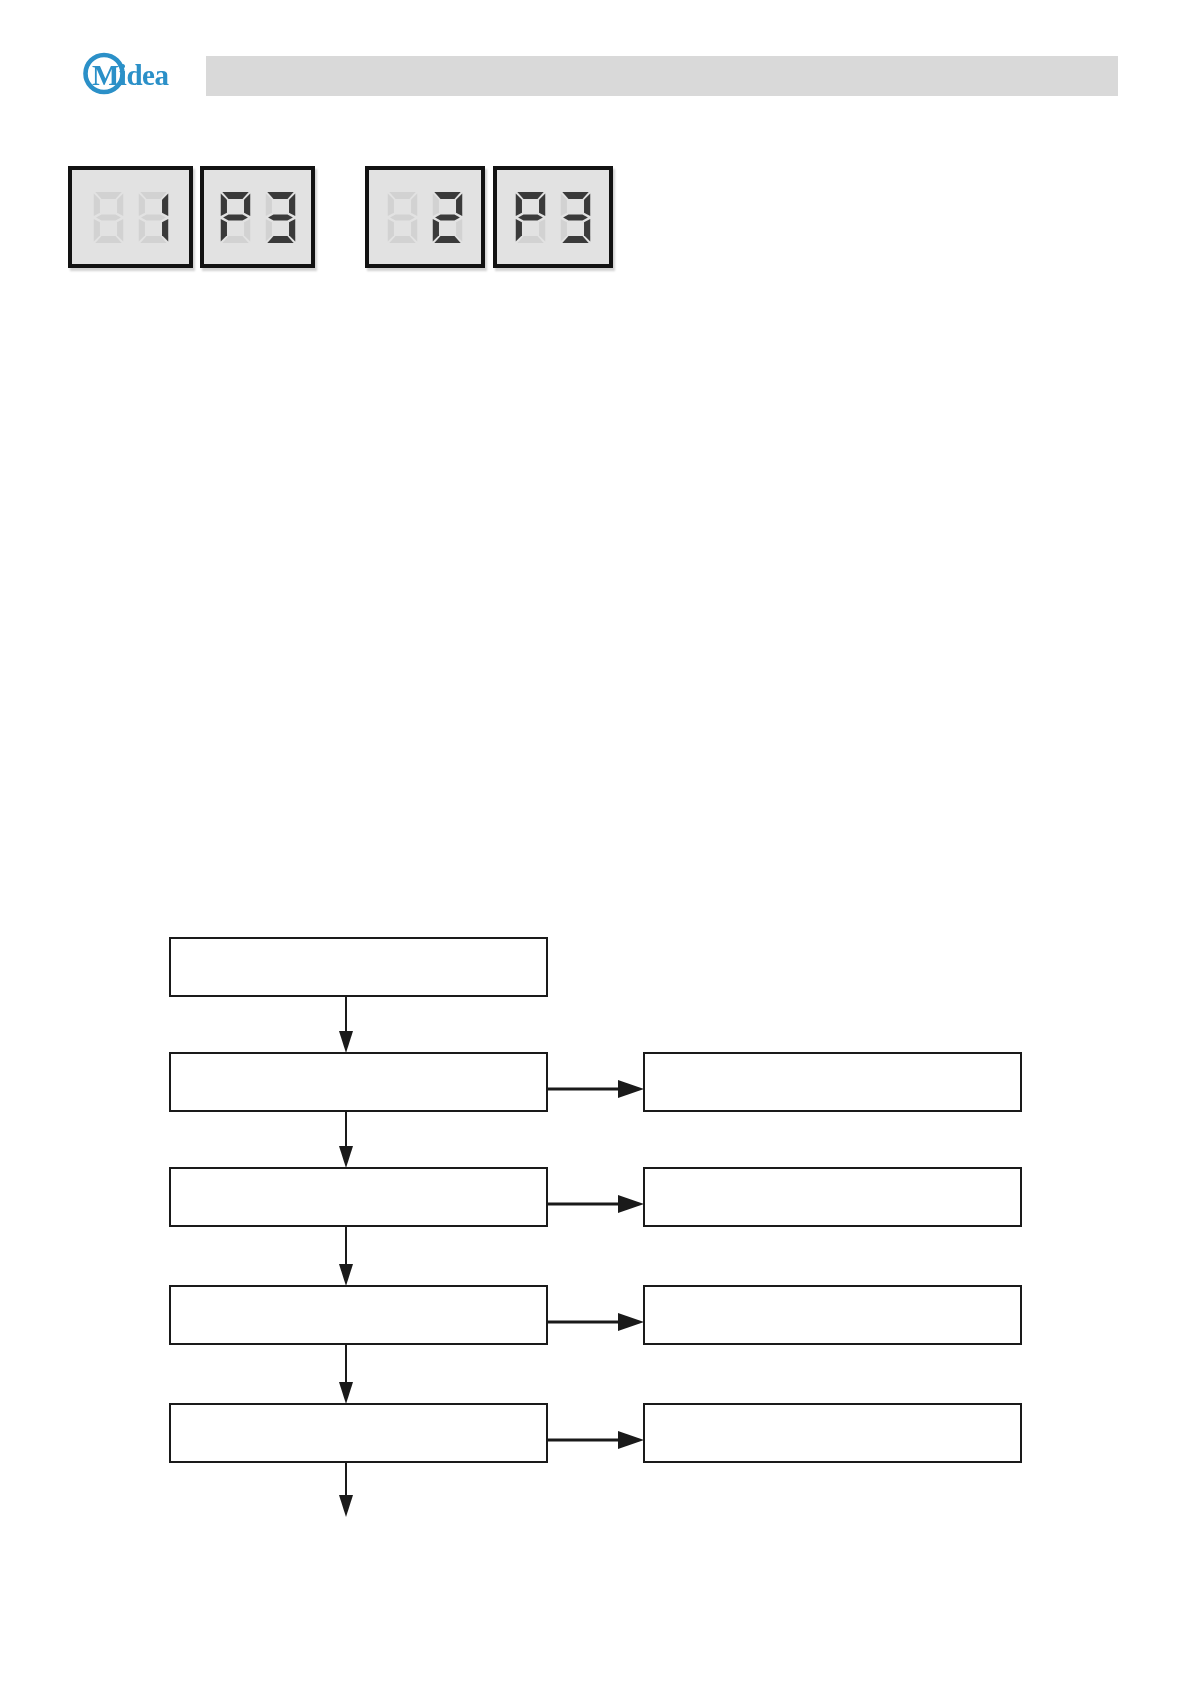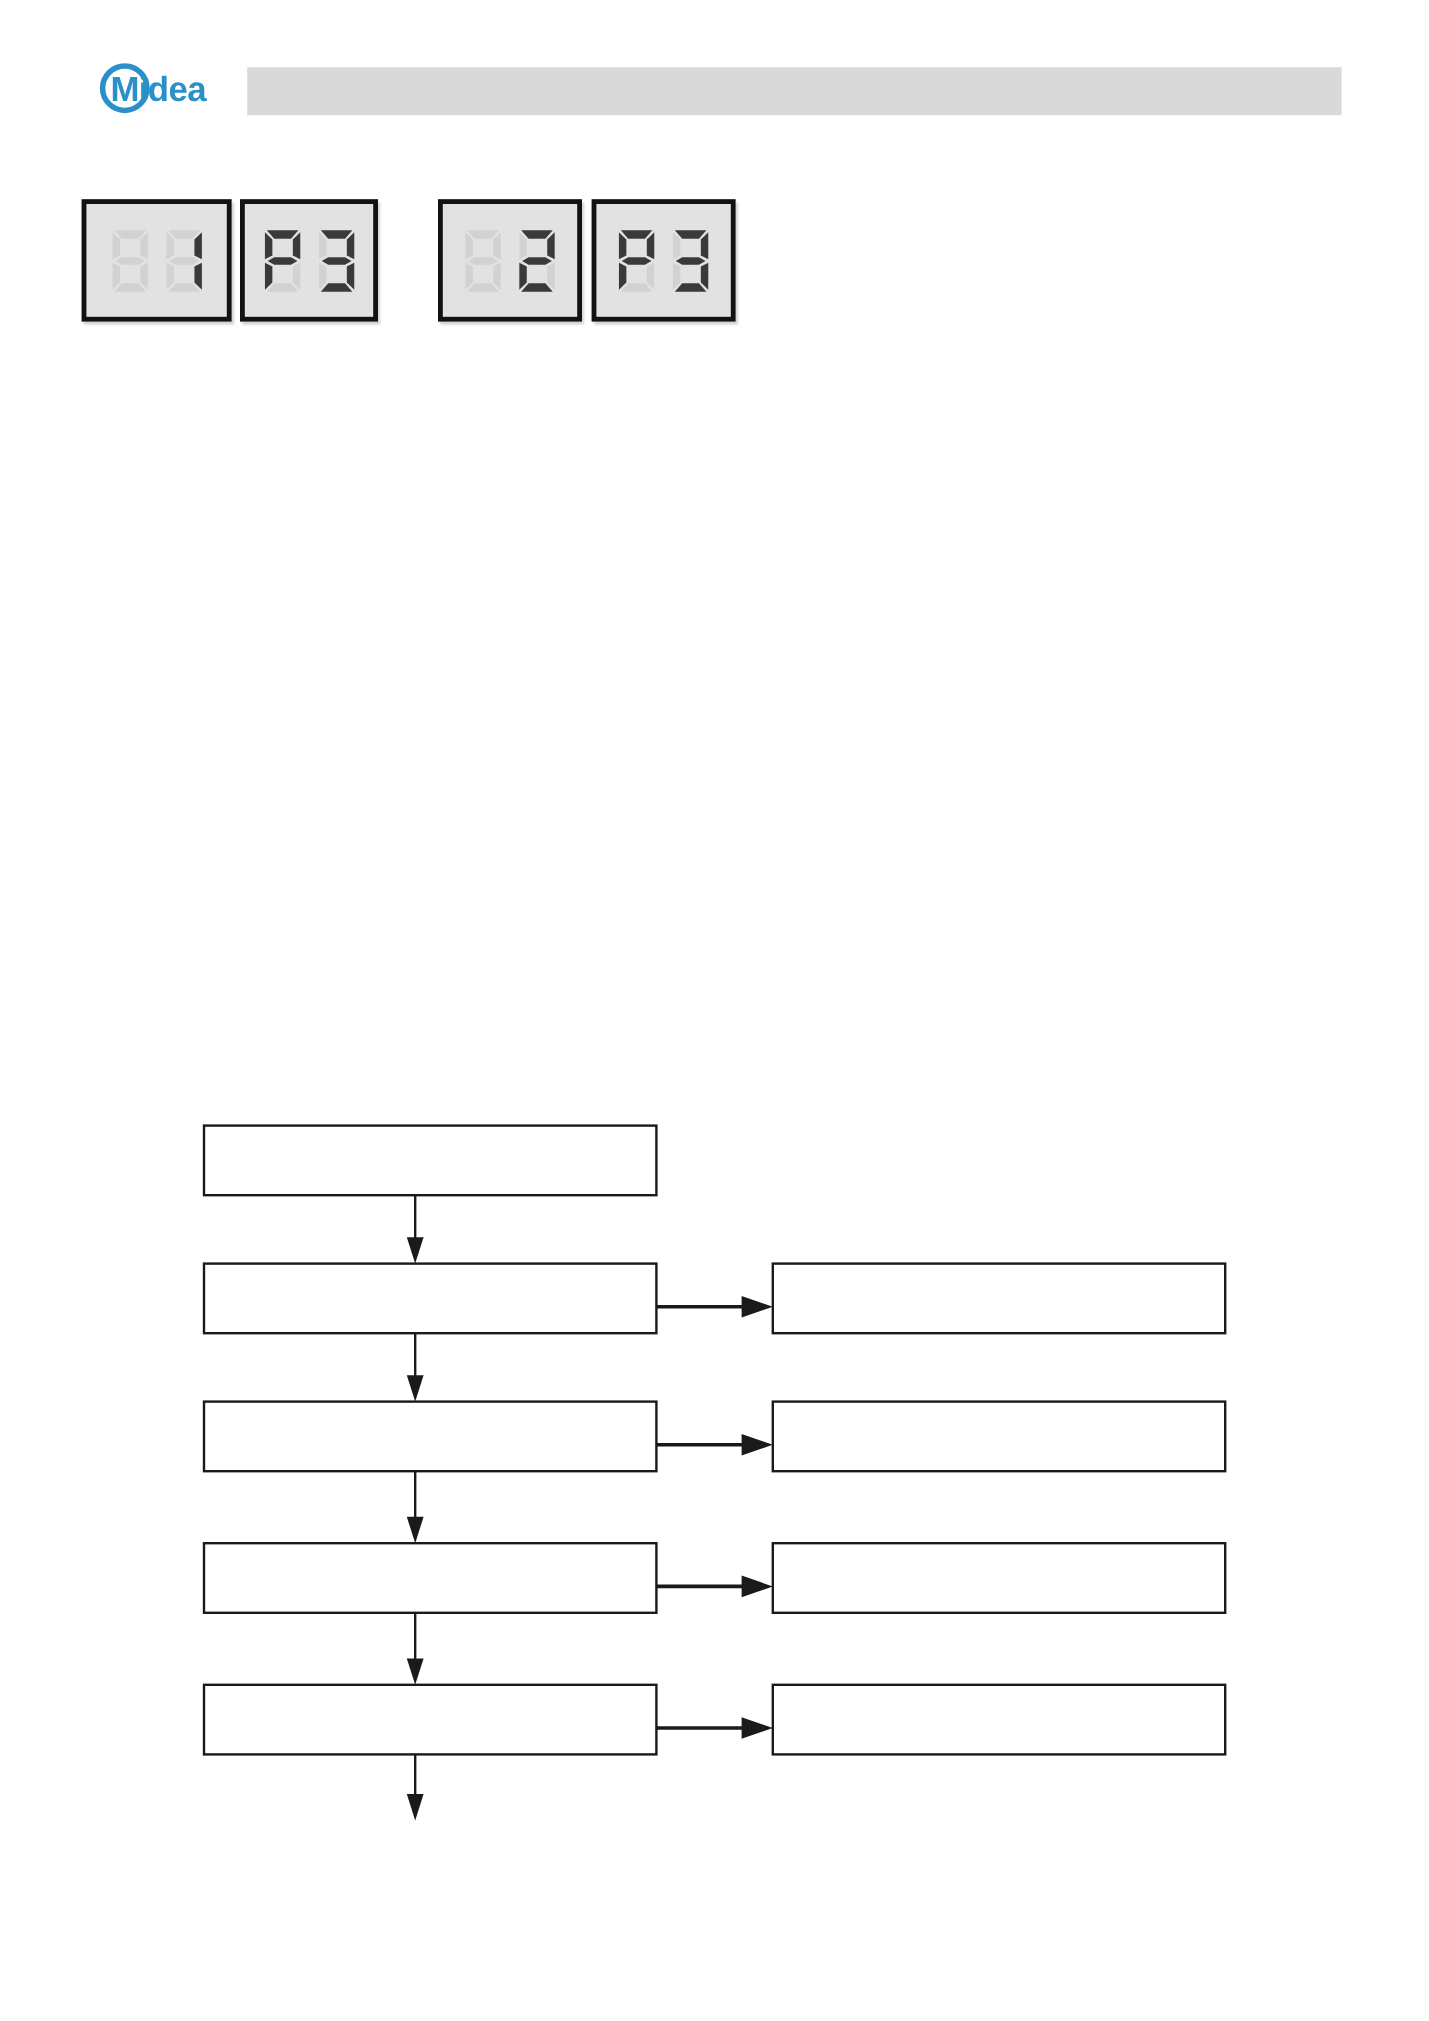--- a/index.html
+++ b/index.html
@@ -1,18 +1,18 @@
 <!DOCTYPE html>
 <html><head>
 <meta charset="utf-8">
 <style>
   html,body { margin:0; padding:0; background:#ffffff; }
   .page {
     position:relative; width:1191px; height:1529px; background:#ffffff;
-    overflow:hidden; font-family:Liberation Sans, sans-serif;
+    overflow:hidden; font-family:Liberation Serif, serif;
   }
   .logo { position:absolute; left:82px; top:50px; width:112px; height:47px; }
   .header-bar { position:absolute; left:206px; top:56px; width:912px; height:40px; background:#d9d9d9; }
   .footer-bar { position:absolute; left:72px; top:1605px; width:1046px; height:21px; background:#d9d9d9; }
 
   .seg-box {
     position:absolute; top:166px; height:102px; box-sizing:border-box;
     border:4px solid #121212; background:#e2e2e2;
     display:flex; align-items:center; justify-content:center; gap:14px;
     box-shadow:2px 3px 2px rgba(0,0,0,0.18);

